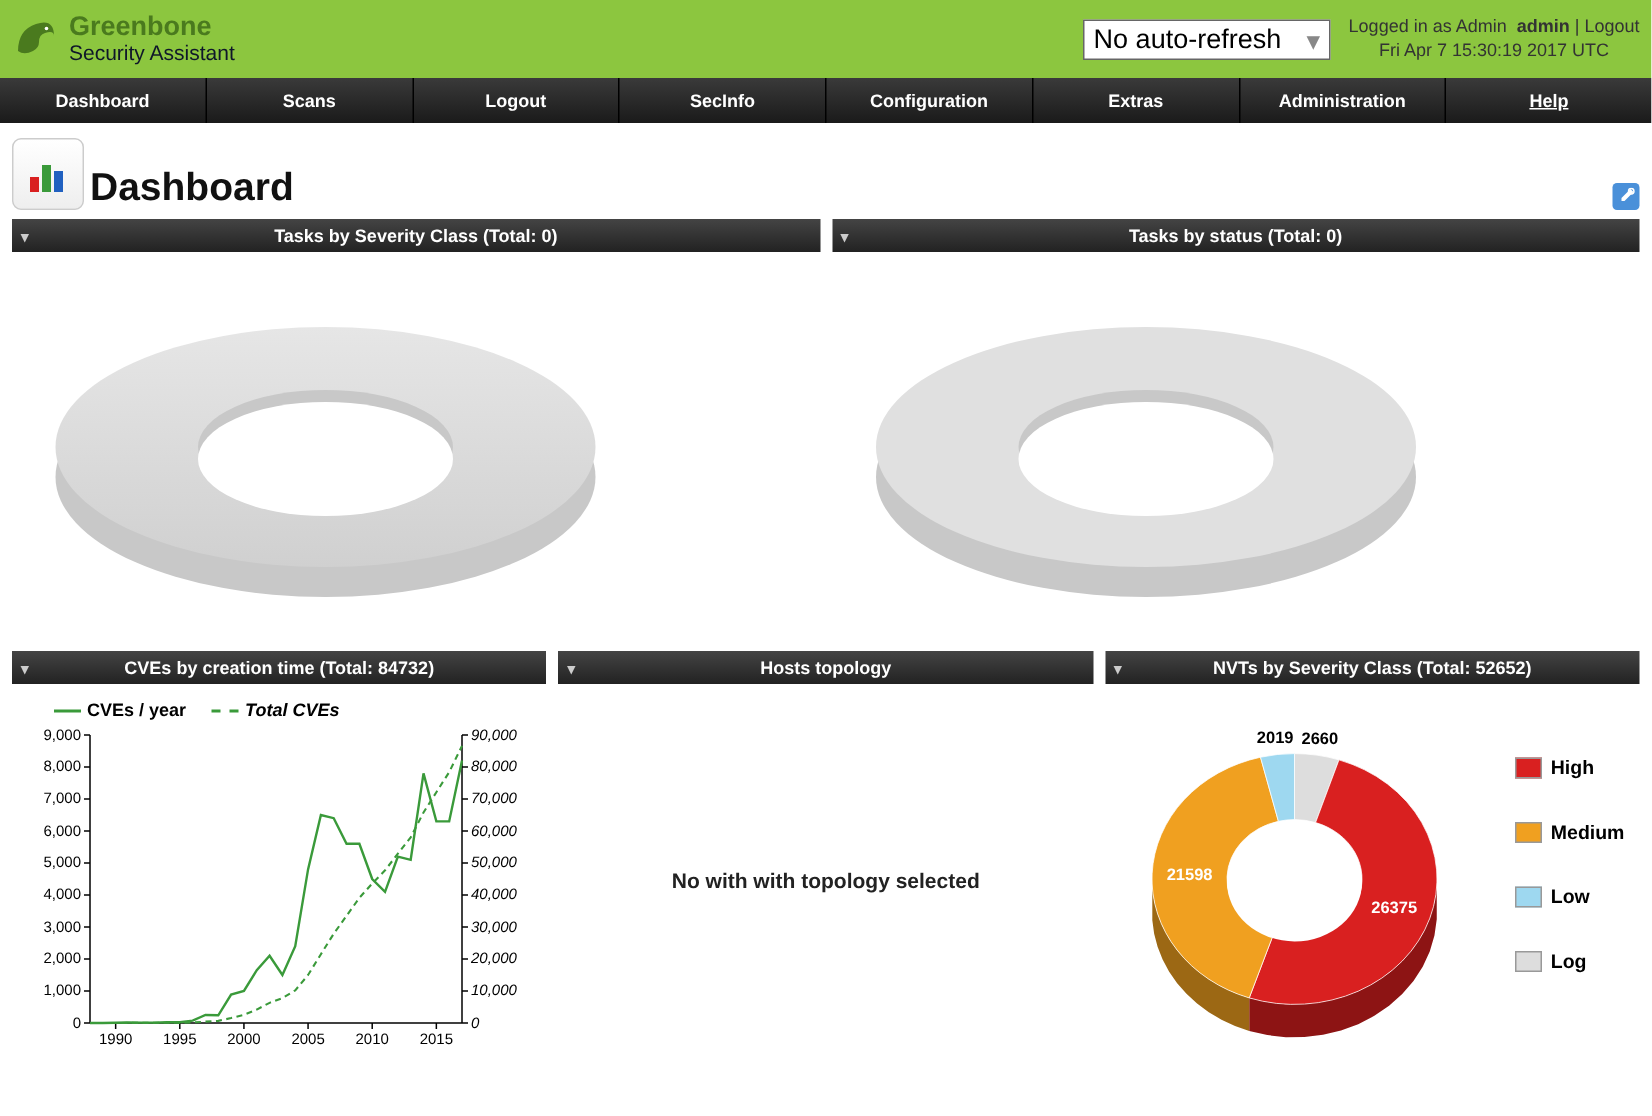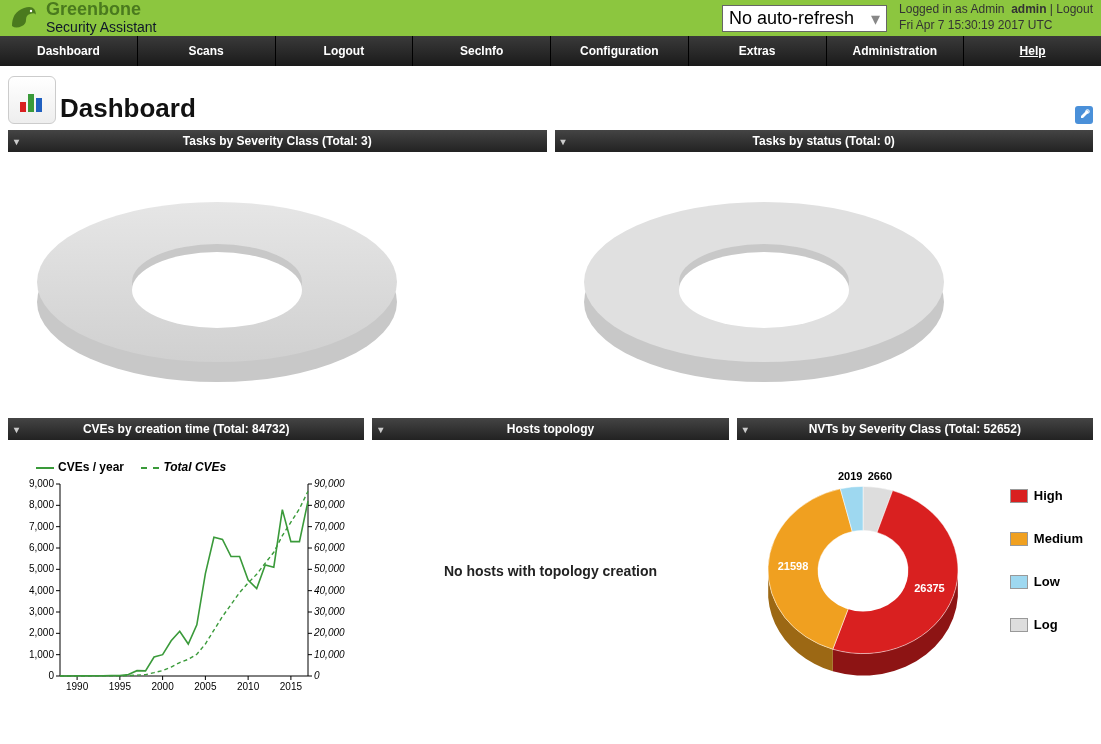--- a/index.html
+++ b/index.html
@@ -1,28 +1,28 @@
 <!DOCTYPE html>
 <html><head>
 <meta charset="utf-8">
 <style>
   * { box-sizing: border-box; margin: 0; padding: 0; }
   body { font-family: Verdana, Arial, sans-serif; font-size: 12px; background: #fff; width: 1101px; }
   
   
-  .header { background: #8CC63F; height: 36px; display: flex; align-items: center; padding: 0 8px; }
+  .header { background: #8CC63F; height: 52px; display: flex; align-items: center; padding: 0 8px; }
   .logo-area { display: flex; align-items: center; gap: 6px; }
   .logo-svg { width: 32px; height: 32px; }
   .logo-text { line-height: 1.1; }
   .logo-text .line1 { font-size: 18px; font-weight: bold; color: #4a7a1e; }
   .logo-text .line2 { font-size: 14px; color: #0f172a; }
   .header-right { margin-left: auto; display: flex; align-items: center; gap: 12px; }
   .refresh-select { background: #fff; border: 1px solid #666; padding: 2px 24px 2px 6px; font-size: 18px; width: 165px; position: relative; }
   .refresh-select::after { content: "▾"; position: absolute; right: 6px; color: #888; }
-  .login-info { text-align: left; font-size: 12px; color: #333; line-height: 1.3; }
+  .login-info { text-align: center; font-size: 12px; color: #333; line-height: 1.3; }
   .login-info a { color: #333; text-decoration: none; }
   .login-info .username { font-weight: bold; }
   
   
   .menubar { background: #2a2a2a; background: linear-gradient(#3a3a3a, #1a1a1a); height: 30px; display: flex; }
   .menubar .item { flex: 1; text-align: center; color: #fff; font-weight: bold; font-size: 12px; line-height: 30px; cursor: pointer; border-right: 1px solid #000; }
   .menubar .item:last-child { border-right: none; text-decoration: underline; }
   
   
   .page-head { display: flex; align-items: flex-end; padding: 10px 8px 6px 8px; }
@@ -38,21 +38,21 @@
   .widget-title .caret { position: absolute; left: 6px; top: 6px; color: #ccc; font-size: 10px; }
   .widget-body { border: 0; }
   .w-half { flex: 1; }
   .w-third { flex: 1; }
   
   .donut-empty { height: 258px; display:flex; align-items:center; justify-content:center; background:#fff; }
   
   .small-body { height: 262px; background:#fff; position:relative; }
   .topo-msg { display:flex; align-items:center; justify-content:center; height:100%; font-weight:bold; font-size:14px; color:#222; }
   
-  .line-chart-legend { padding: 20px 0 0 28px; font-size:12px; }
+  .line-chart-legend { padding: 10px 0 0 28px; font-size:12px; }
   .line-chart-legend .s1 { display:inline-block; width:18px; border-top:2px solid #3a9a3a; vertical-align:middle; margin-right:4px;}
   .line-chart-legend .s2 { display:inline-block; width:18px; border-top:2px dashed #3a9a3a; vertical-align:middle; margin-left:14px; margin-right:4px;}
   .line-chart-legend b { font-weight:bold; }
   .line-chart-legend i { font-style:italic; font-weight:bold; }
   
   .nvt-legend { position:absolute; right:10px; top:20px; font-size:13px; font-weight:bold; }
   .nvt-legend div { display:flex; align-items:center; gap:6px; margin-bottom:2px;margin-top:28px; }
   .nvt-legend .sw { width:18px; height:14px; border:1px solid #999; }
   
   svg text { font-family: Verdana, Arial, sans-serif; }
@@ -114,21 +114,21 @@
       </svg>
   </div>
 </div>
 
 <div class="dash">
 
   <div class="row">
     <div class="widget w-half">
       <div class="widget-title">
         <span class="caret">▾</span>
-        <span>Tasks by Severity Class (Total: 3)</span>
+        <span>Tasks by Severity Class (Total: 0)</span>
       </div>
       <div class="widget-body donut-empty">
         <svg width="520" height="258" viewBox="0 0 520 258">
           <defs>
             <linearGradient id="g1" x1="0" y1="0" x2="0" y2="1">
               <stop offset="0" stop-color="#e6e6e6"></stop>
                 <stop offset="1" stop-color="#d0d0d0"></stop>
             </linearGradient>
           </defs>
           <ellipse cx="200" cy="150" rx="180" ry="80" fill="#c8c8c8"></ellipse>
@@ -227,21 +227,21 @@
           </svg>
       </div>
     </div>
 
     <div class="widget w-third">
       <div class="widget-title">
         <span class="caret">▾</span>
         <span>Hosts topology</span>
       </div>
       <div class="widget-body small-body">
-        <div class="topo-msg">No hosts with topology creation</div>
+        <div class="topo-msg">No with with topology selected</div>
       </div>
     </div>
 
     <div class="widget w-third">
       <div class="widget-title">
         <span class="caret">▾</span>
         <span>NVTs by Severity Class (Total: 52652)</span>
       </div>
       <div class="widget-body small-body">
         <svg id="nvt-donut" width="250" height="260" viewBox="0 0 250 260" style="margin-left:6px">

